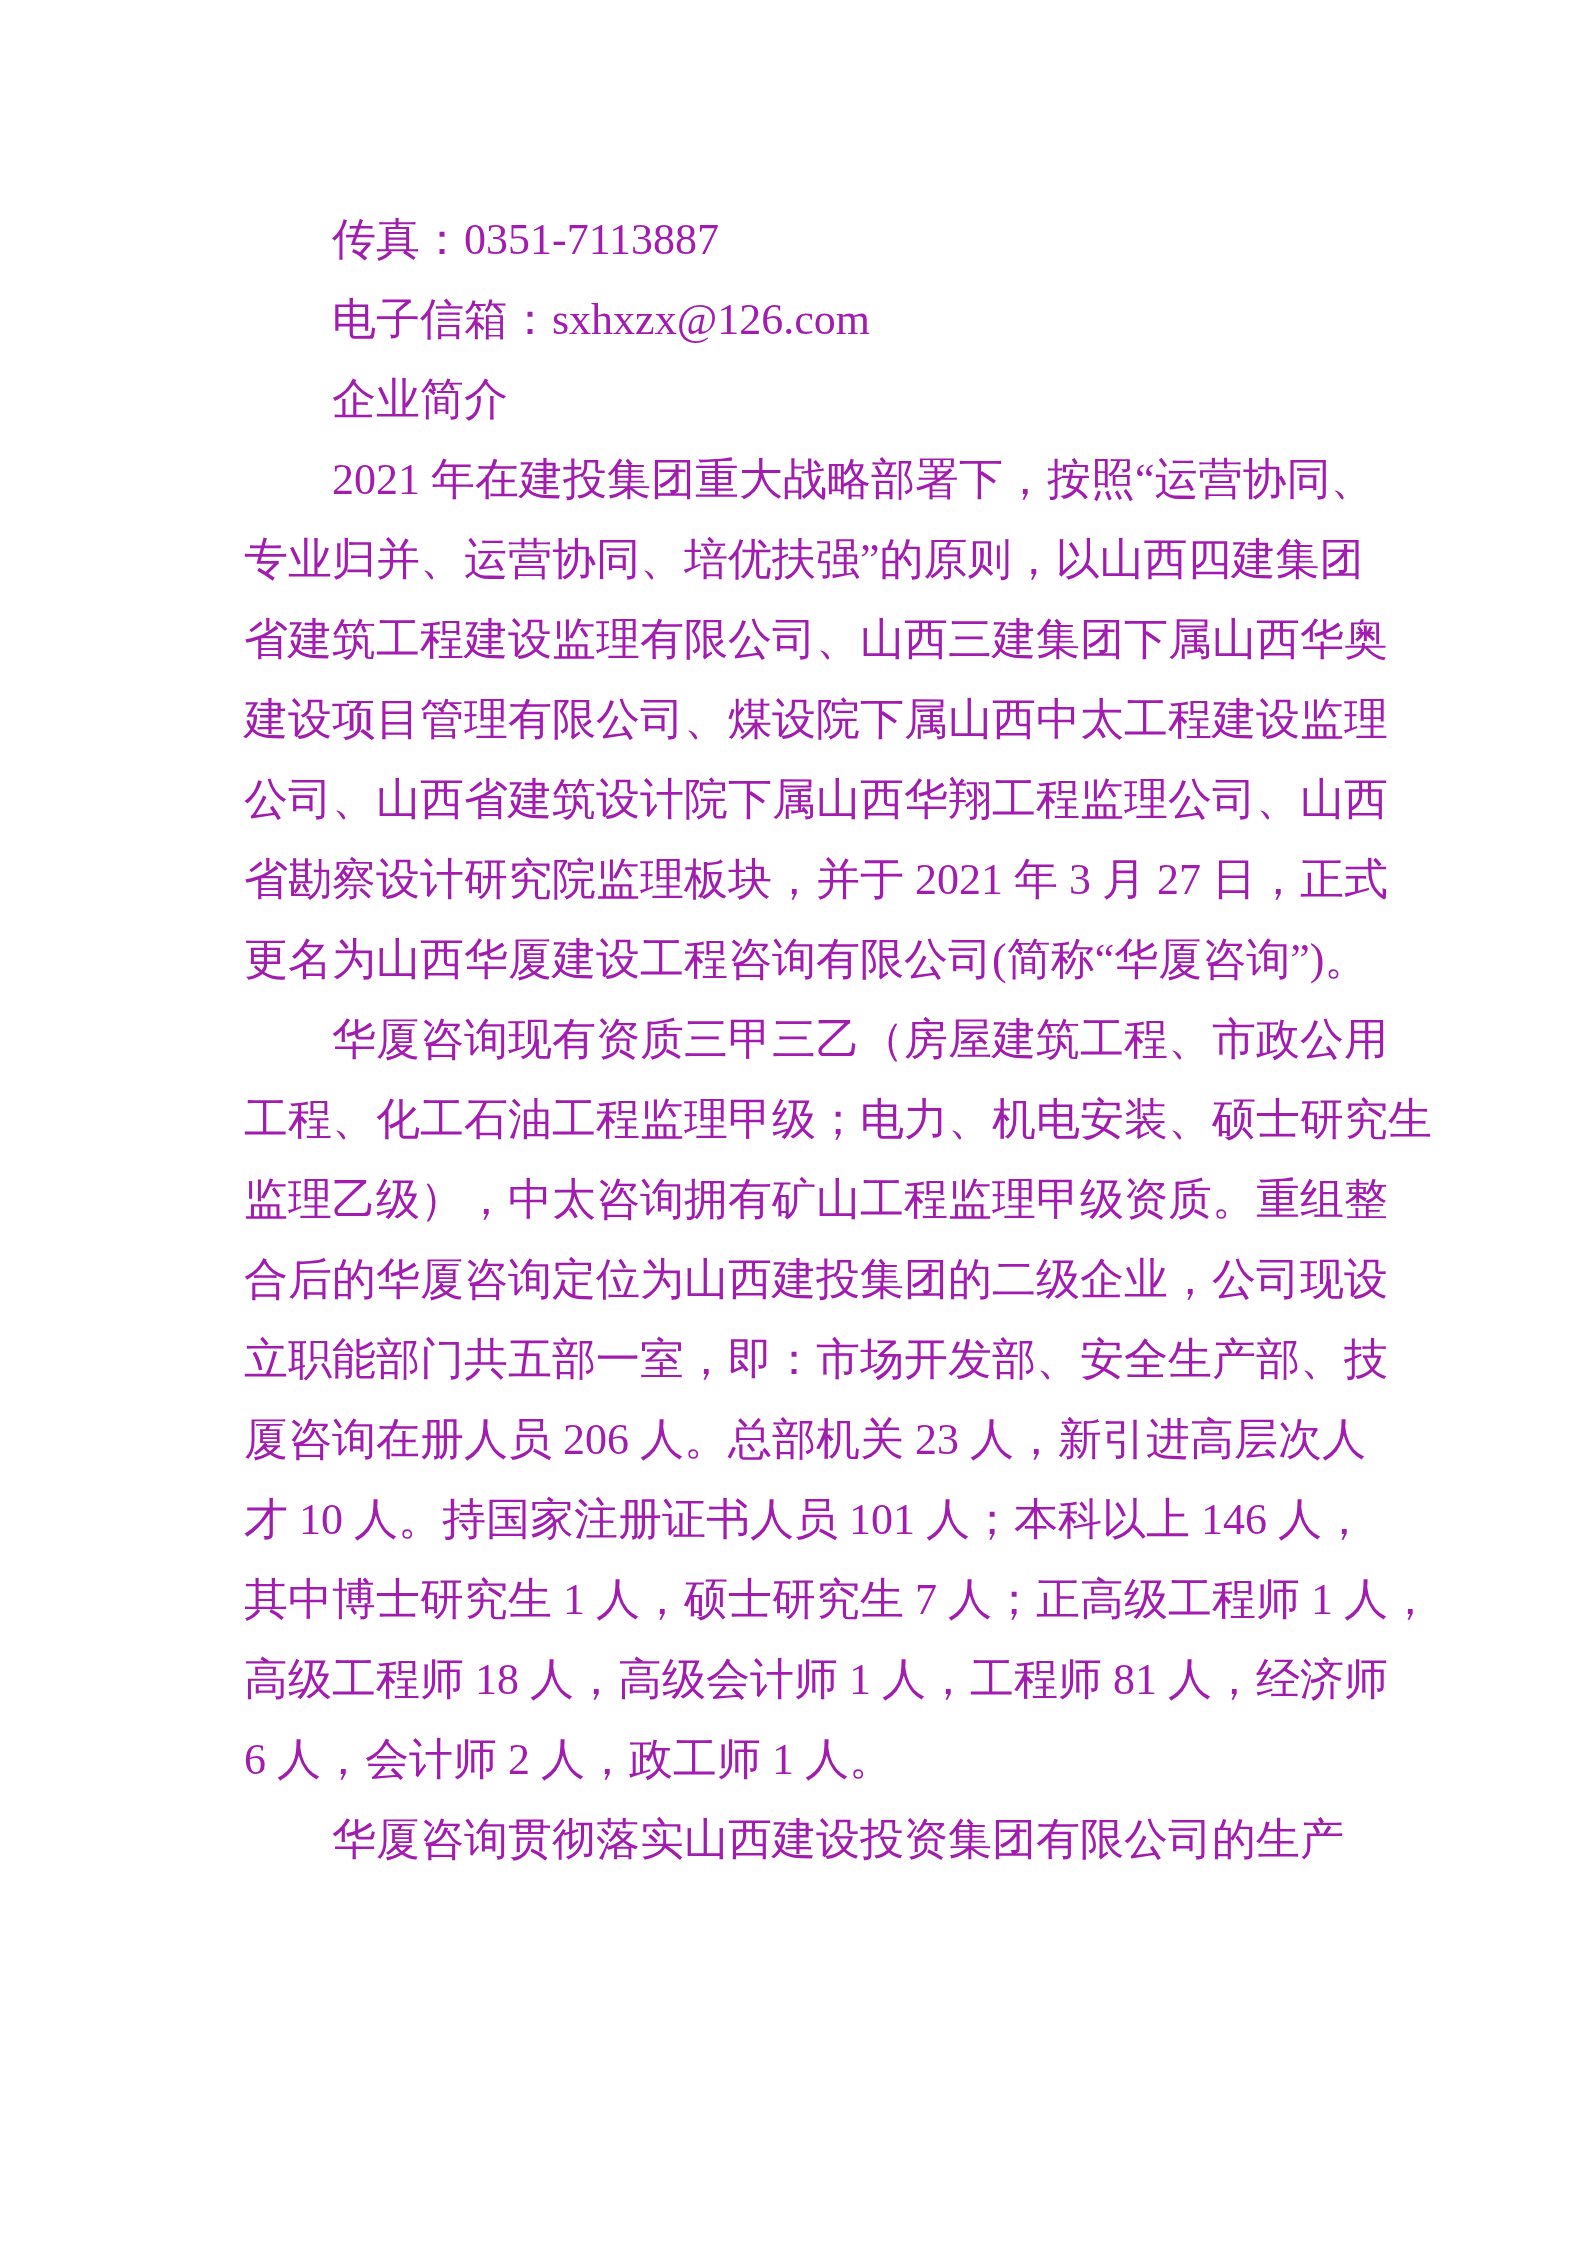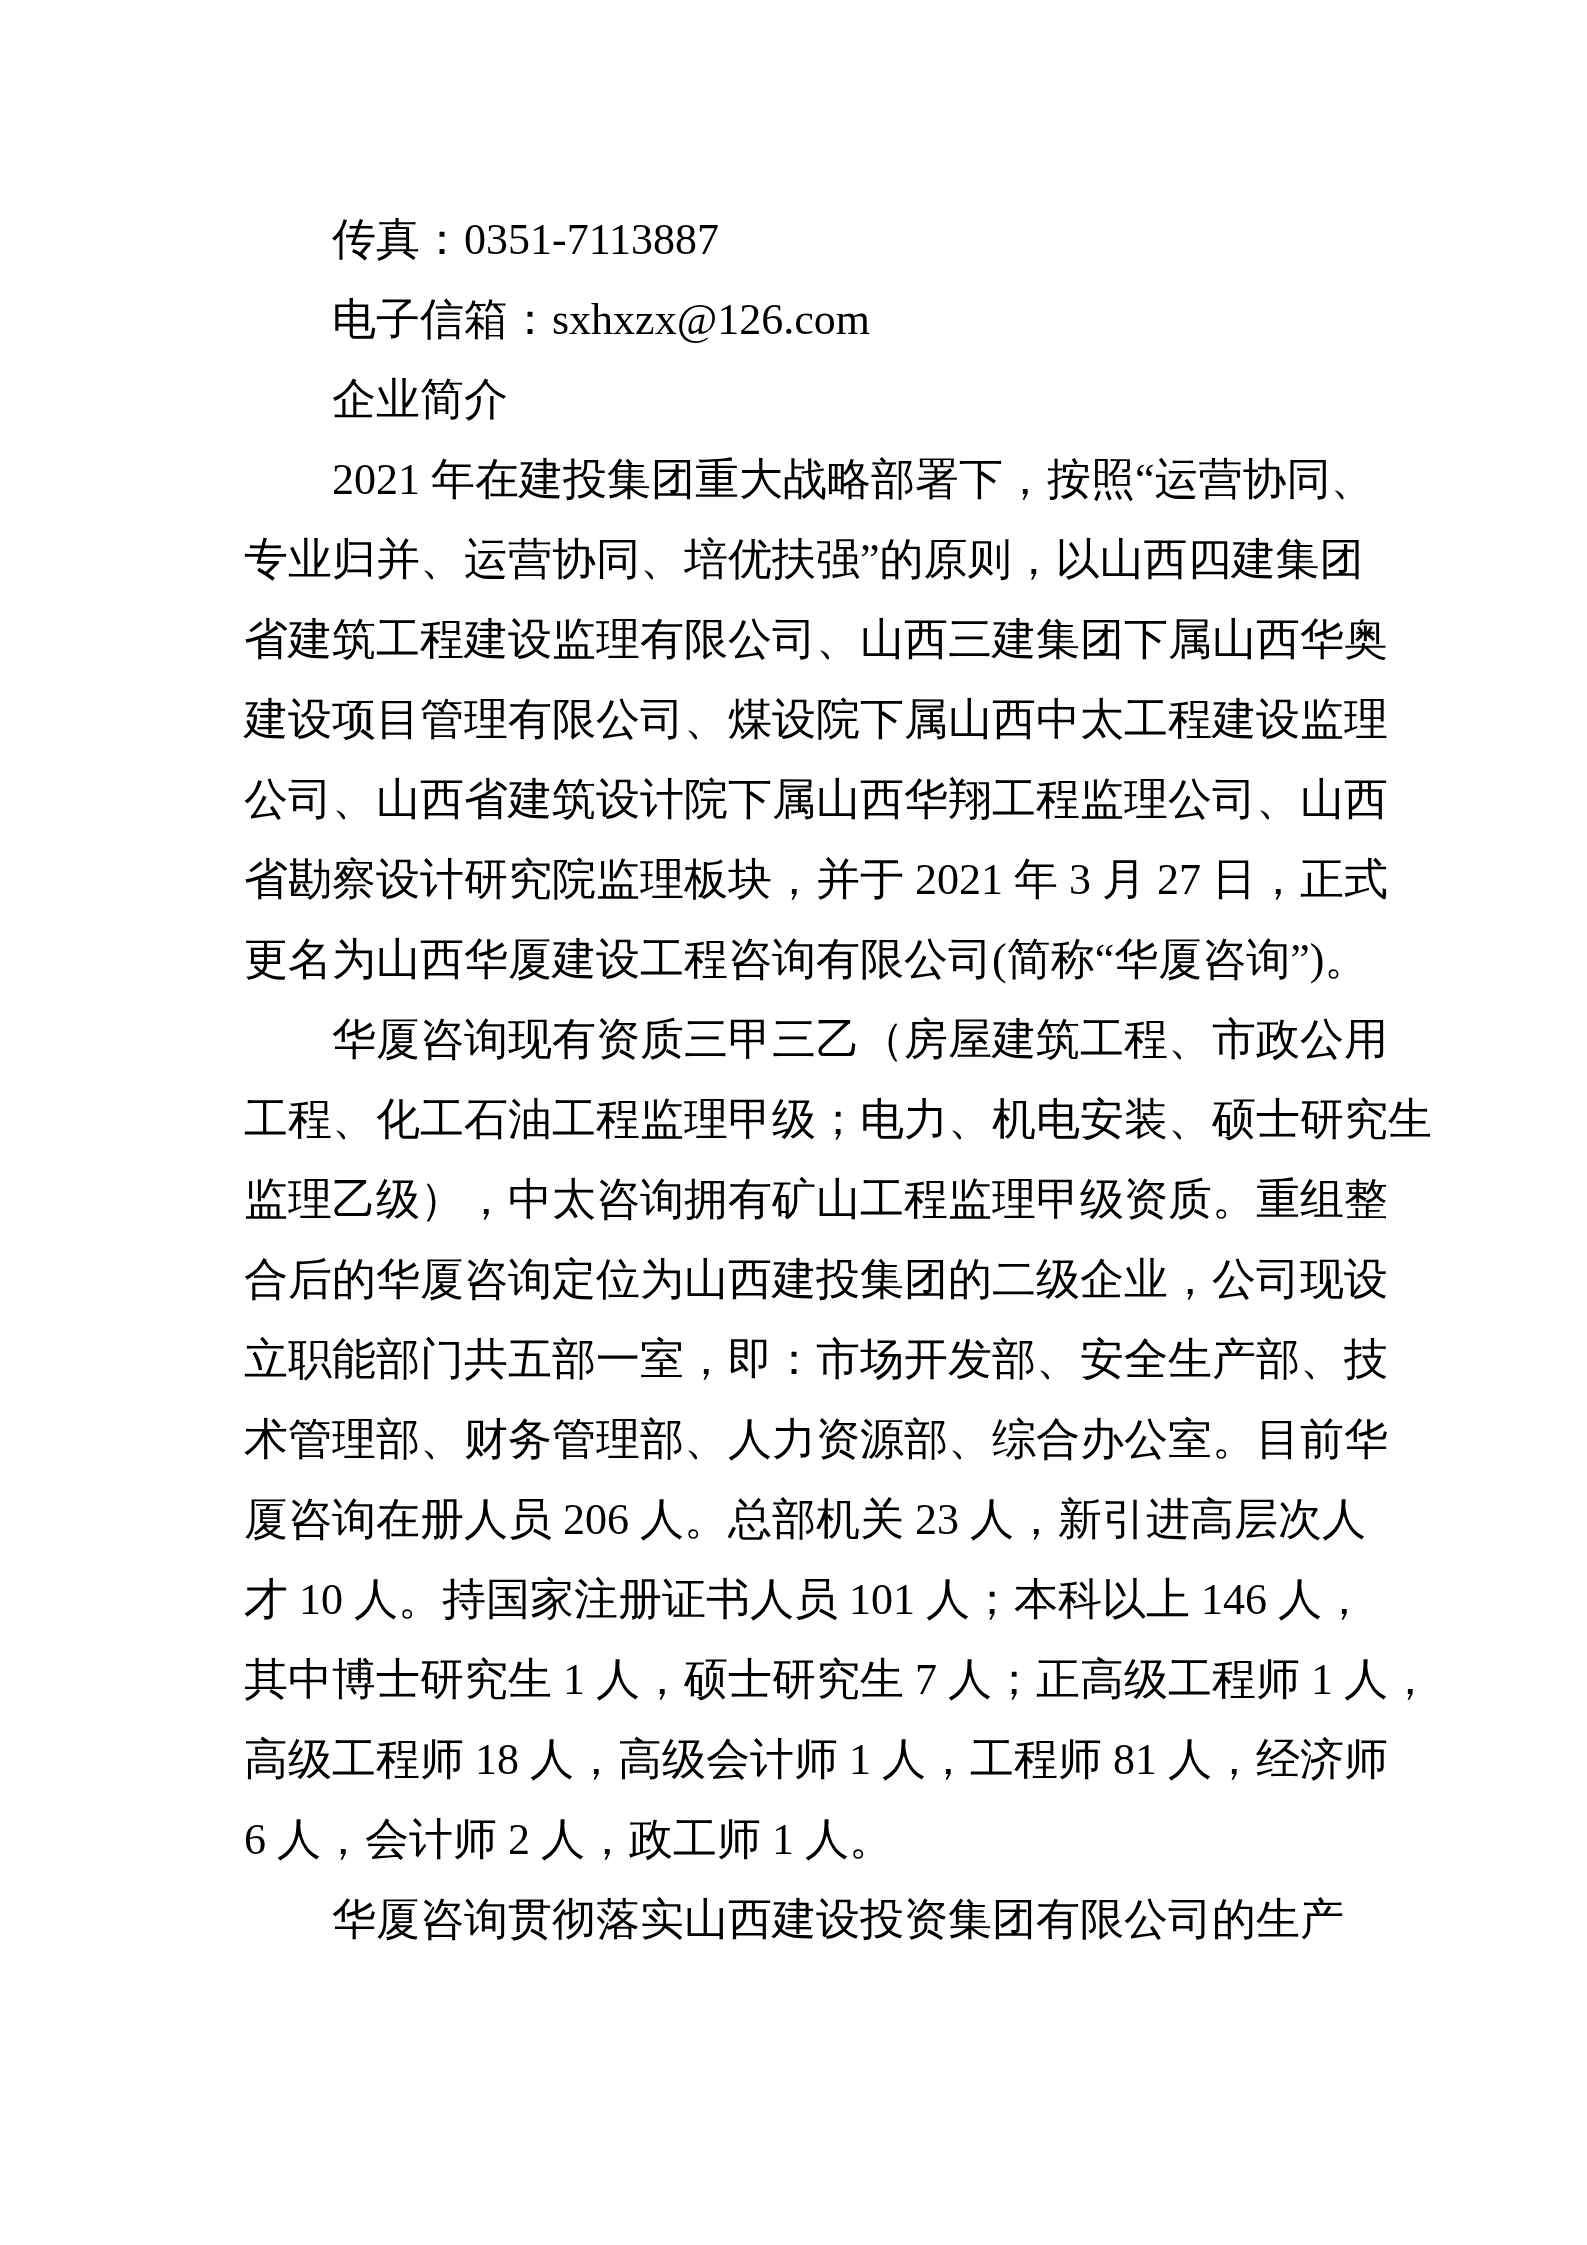--- a/index.html
+++ b/index.html
@@ -7,21 +7,21 @@
     padding: 0;
     background: #ffffff;
   }
   .page {
     position: relative;
     width: 1587px;
     height: 2245px;
     background: #ffffff;
     overflow: hidden;
     font-family: "Liberation Serif", serif;
-    color: #000000;
+    color: #a21caf;
   }
   .content {
     position: absolute;
     left: 244px;
     top: 200px;
     width: 1160px;
   }
   .line {
     font-size: 44px;
     line-height: 80px;
@@ -48,21 +48,20 @@
       <div class="line">省建筑工程建设监理有限公司、山西三建集团下属山西华奥</div>
       <div class="line">建设项目管理有限公司、煤设院下属山西中太工程建设监理</div>
       <div class="line">公司、山西省建筑设计院下属山西华翔工程监理公司、山西</div>
       <div class="line">省勘察设计研究院监理板块，并于 2021 年 3 月 27 日，正式</div>
       <div class="line">更名为山西华厦建设工程咨询有限公司(简称“华厦咨询”)。</div>
       <div class="line indent">华厦咨询现有资质三甲三乙（房屋建筑工程、市政公用</div>
       <div class="line">工程、化工石油工程监理甲级；电力、机电安装、硕士研究生</div>
       <div class="line">监理乙级），中太咨询拥有矿山工程监理甲级资质。重组整</div>
       <div class="line">合后的华厦咨询定位为山西建投集团的二级企业，公司现设</div>
       <div class="line">立职能部门共五部一室，即：市场开发部、安全生产部、技</div>
-      <div class="line">术管理部、财务管理部、人力资源部、综合办公室。目前华</div>
       <div class="line">厦咨询在册人员 206 人。总部机关 23 人，新引进高层次人</div>
       <div class="line">才 10 人。持国家注册证书人员 101 人；本科以上 146 人，</div>
       <div class="line">其中博士研究生 1 人，硕士研究生 7 人；正高级工程师 1 人，</div>
       <div class="line">高级工程师 18 人，高级会计师 1 人，工程师 81 人，经济师</div>
       <div class="line">6 人，会计师 2 人，政工师 1 人。</div>
       <div class="line indent">华厦咨询贯彻落实山西建设投资集团有限公司的生产</div>
     </div>
 </div>
 
 </body></html>

